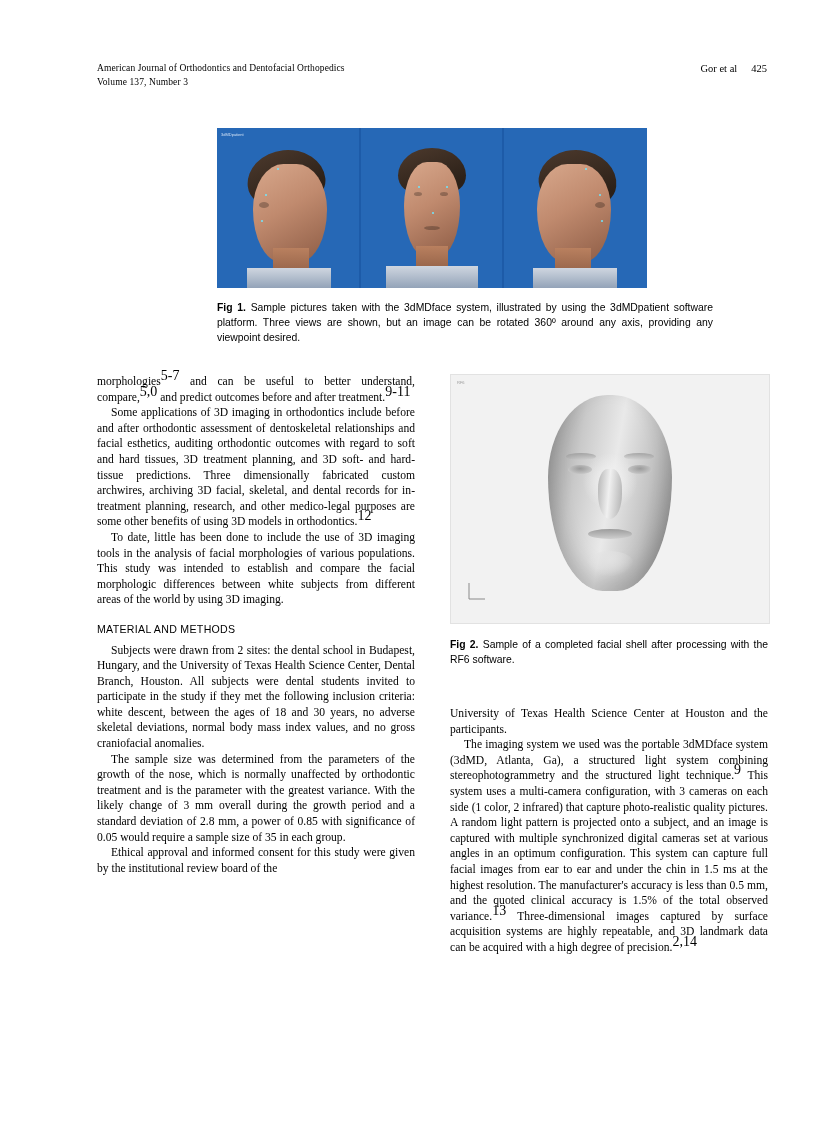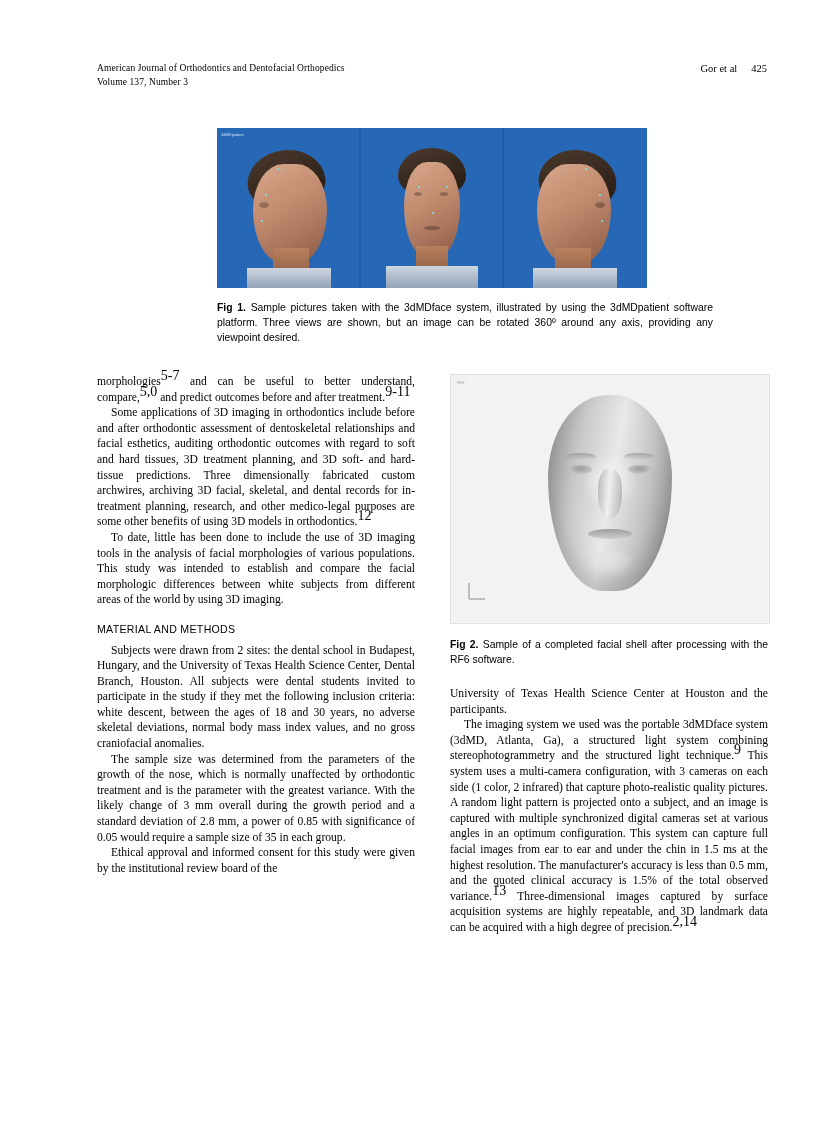--- a/index.html
+++ b/index.html
@@ -130,21 +130,21 @@
   
   .col {
     position: absolute;
     width: 318px;
     font-family: "Liberation Serif", serif;
     font-size: 11.6px;
     line-height: 15.6px;
     text-align: justify;
   }
   #col-left { left: 84px; top: 374px; }
-  #col-right { left: 437px; top: 686px; }
+  #col-right { left: 437px; top: 706px; }
   .col p {
     margin: 0;
     text-indent: 14px;
   }
   .col p.noindent { text-indent: 0; }
   .secthead {
     font-family: "Liberation Sans", sans-serif;
     font-size: 10.6px;
     letter-spacing: 0.3px;
     margin: 14px 0 5px 0;

